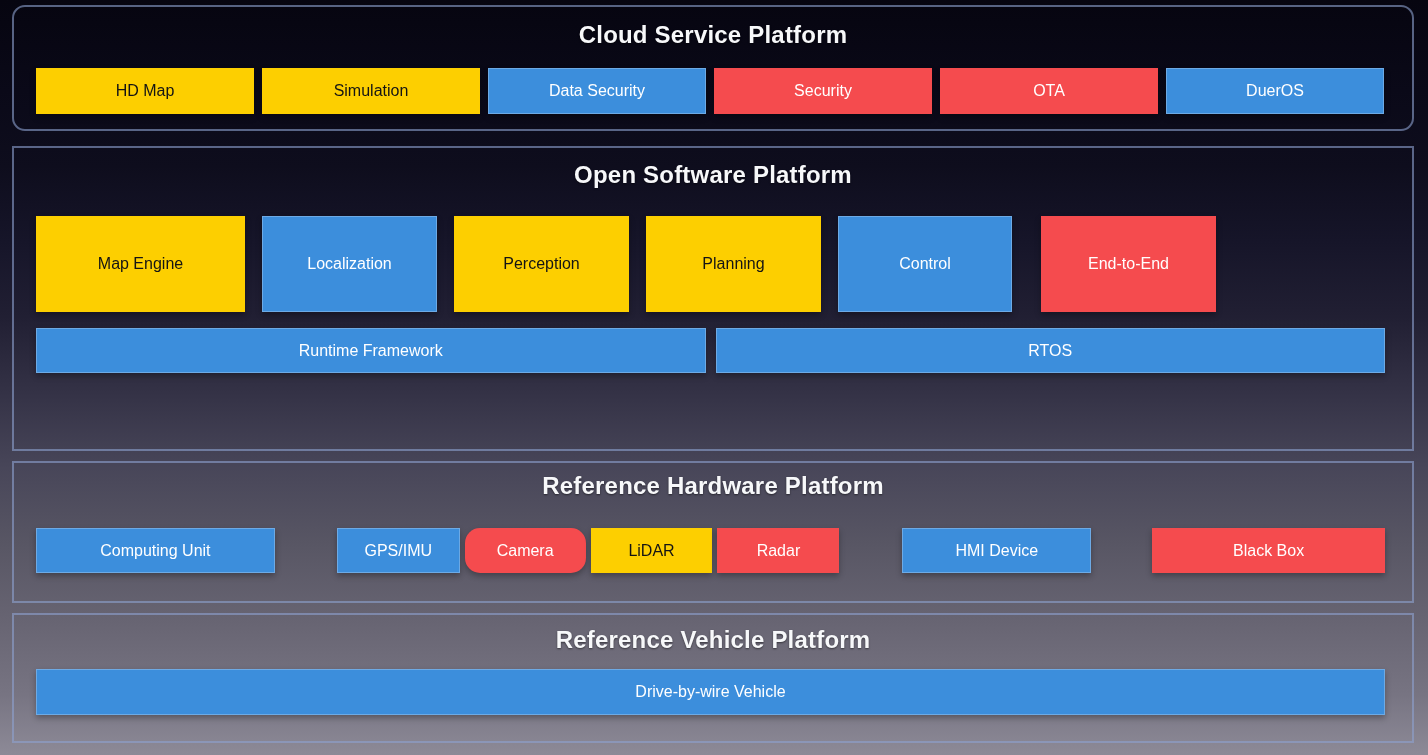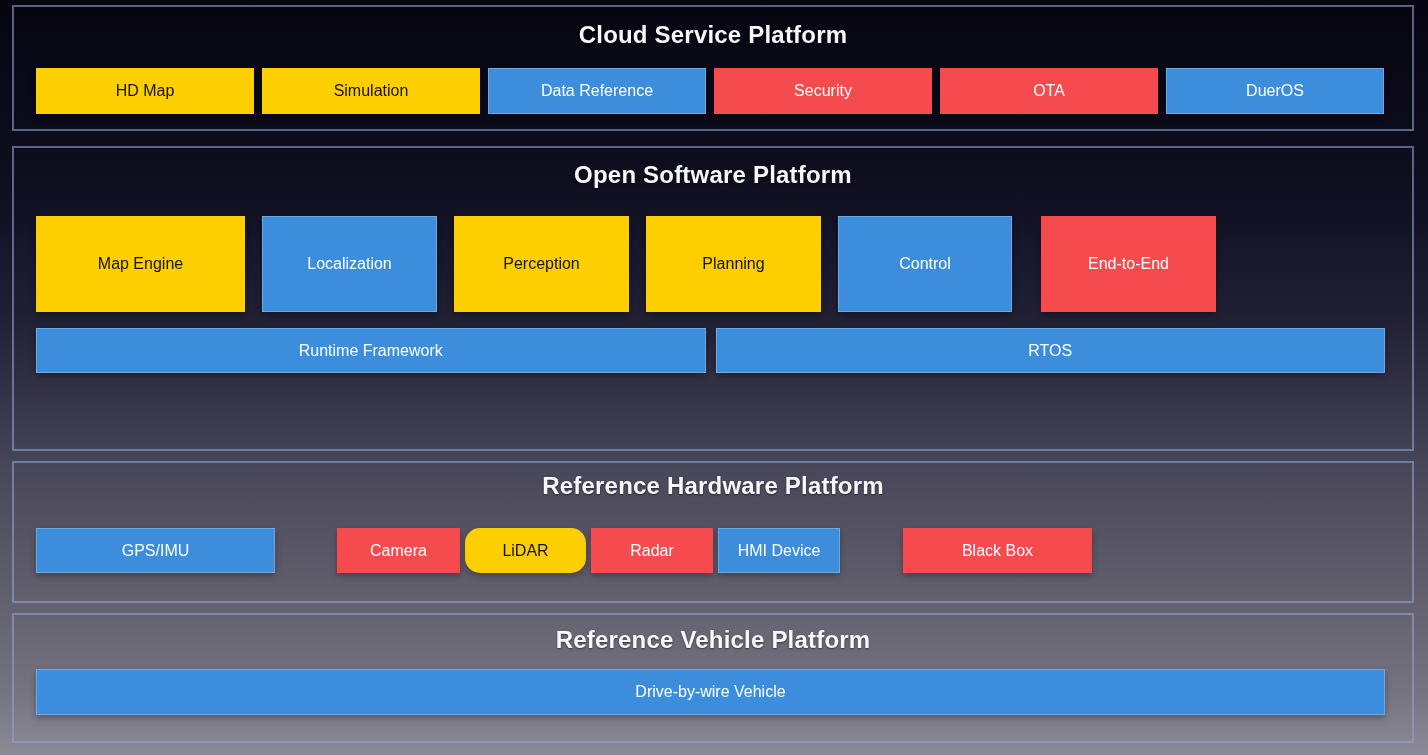--- a/index.html
+++ b/index.html
@@ -17,21 +17,21 @@
     position:absolute;left:12px;width:1402px;
     border:2px solid rgba(142,162,208,0.60);
     box-sizing:border-box;
   }
   .panel-title{
     margin:0;text-align:center;
     color:#f7f8fa;font-size:24px;font-weight:bold;
     letter-spacing:0.2px;line-height:28px;
     text-shadow:0 1px 2px rgba(0,0,0,0.5);
   }
-  #cloud-panel   {top:5px;  height:126px;}
+  #cloud-panel   {top:5px;  height:126px;border-radius:13px;}
   #software-panel{top:146px;height:305px;}
   #hardware-panel{top:461px;height:142px;}
   #vehicle-panel {top:613px;height:130px;}
 
   #cloud-panel .panel-title   {margin-top:14px;}
   #software-panel .panel-title{margin-top:13px;}
   #hardware-panel .panel-title{margin-top:9px;}
   #vehicle-panel .panel-title {margin-top:11px;}
 
   .row{position:absolute;left:22px;width:1349px;display:flex;}
@@ -81,21 +81,21 @@
 </head>
 <body>
 
 <div class="page">
 
   <section class="panel" id="cloud-panel">
     <h2 class="panel-title">Cloud Service Platform</h2>
     <div class="row" id="cloud-row">
         <div class="block c-yellow">HD Map</div>
         <div class="block c-yellow">Simulation</div>
-        <div class="block c-blue">Data Reference</div>
+        <div class="block c-blue">Data Security</div>
         <div class="block c-red">Security</div>
         <div class="block c-red">OTA</div>
         <div class="block c-blue">DuerOS</div>
       </div>
   </section>
 
   <section class="panel" id="software-panel">
     <h2 class="panel-title">Open Software Platform</h2>
     <div class="row" id="software-row">
         <div class="block c-yellow">Map Engine</div>
@@ -107,20 +107,21 @@
       </div>
     <div class="row" id="software-bars">
         <div class="block c-blue">Runtime Framework</div>
         <div class="block c-blue">RTOS</div>
       </div>
   </section>
 
   <section class="panel" id="hardware-panel">
     <h2 class="panel-title">Reference Hardware Platform</h2>
     <div class="row" id="hardware-row">
+        <div class="block c-blue">Computing Unit</div>
         <div class="block c-blue">GPS/IMU</div>
         <div class="block c-red">Camera</div>
         <div class="block c-yellow">LiDAR</div>
         <div class="block c-red">Radar</div>
         <div class="block c-blue">HMI Device</div>
         <div class="block c-red">Black Box</div>
       </div>
   </section>
 
   <section class="panel" id="vehicle-panel">

